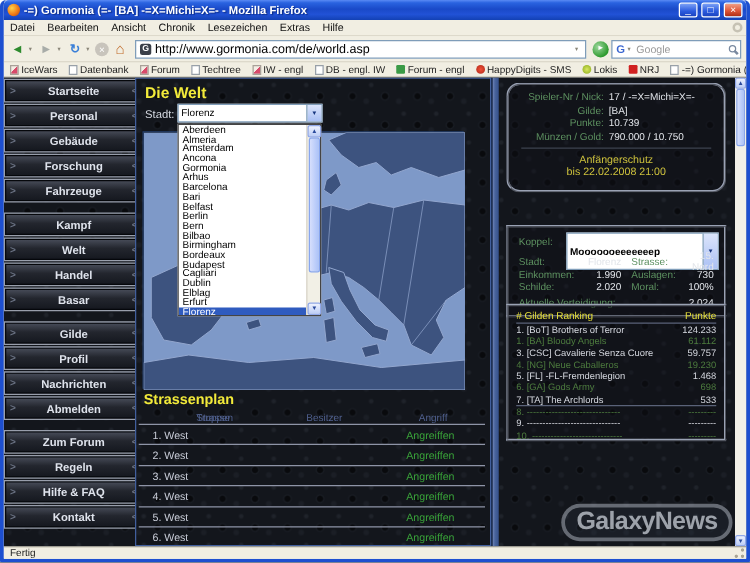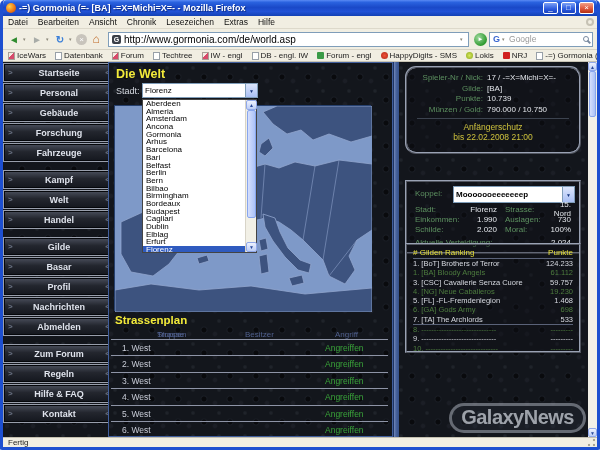--- a/index.html
+++ b/index.html
@@ -133,21 +133,21 @@
     background:rgba(14,16,22,.4); }
   .player-box { top:4px; height:88px; padding-top:5px;border-radius:11px; }
   .prow { display:flex; font-size:8px; line-height:10.5px; }
   .prow .pl { width:76px; text-align:right; color:#5d9160; flex:none; }
   .prow .pv { margin-left:4px; color:#e2e5ea; white-space:nowrap; }
   .pdivider { margin:3px 10px 0; border-top:1px solid #3c434f; }
   .protection { margin-top:3px; text-align:center; color:#cdc13c; font-size:8.5px; line-height:10px; }
 
   .koppel-box { top:98px; height:74px;margin-top:20px; }
   .koppel-label { position:absolute; left:8px; top:7px; font-size:8px; color:#5d9160; }
-  .koppel-select { position:absolute; left:46px; top:4px; width:122px; height:17px; font-weight:bold; }
+  .koppel-select { position:absolute; left:46px; top:4px; width:122px; height:30px; font-weight:bold; }
   .kstats { position:absolute; left:0; right:0; top:22px; }
   .krow { display:flex; height:10px; padding:0 8px; font-size:8px; align-items:center; }
   .krow .l1 { width:46px; color:#5d9160; flex:none; }
   .krow .v1 { width:36px; text-align:right; color:#e2e5ea; flex:none; }
   .krow .l2 { width:44px; margin-left:8px; color:#5d9160; flex:none; }
   .krow .v2 { flex:1; text-align:right; color:#e2e5ea; }
   .defrow { position:absolute; left:0; right:0; top:56px; display:flex; padding:0 8px; font-size:8px; }
   .defrow .dl { flex:1; color:#5d9160; }
   .defrow .dv { color:#e2e5ea; }
 
@@ -280,22 +280,22 @@
 
     <div class="sidebar">
         <div class="sbtn">Startseite</div>
         <div class="sbtn">Personal</div>
         <div class="sbtn">Gebäude</div>
         <div class="sbtn">Forschung</div>
         <div class="sbtn">Fahrzeuge</div>
         <div class="sbtn gap">Kampf</div>
         <div class="sbtn">Welt</div>
         <div class="sbtn">Handel</div>
+        <div class="sbtn">Basar</div>
         <div class="sbtn gap">Gilde</div>
-        <div class="sbtn">Basar</div>
         <div class="sbtn">Profil</div>
         <div class="sbtn">Nachrichten</div>
         <div class="sbtn">Abmelden</div>
         <div class="sbtn gap">Zum Forum</div>
         <div class="sbtn">Regeln</div>
         <div class="sbtn">Hilfe &amp; FAQ</div>
         <div class="sbtn">Kontakt</div>
       </div>
 
     <div class="mainframe">

